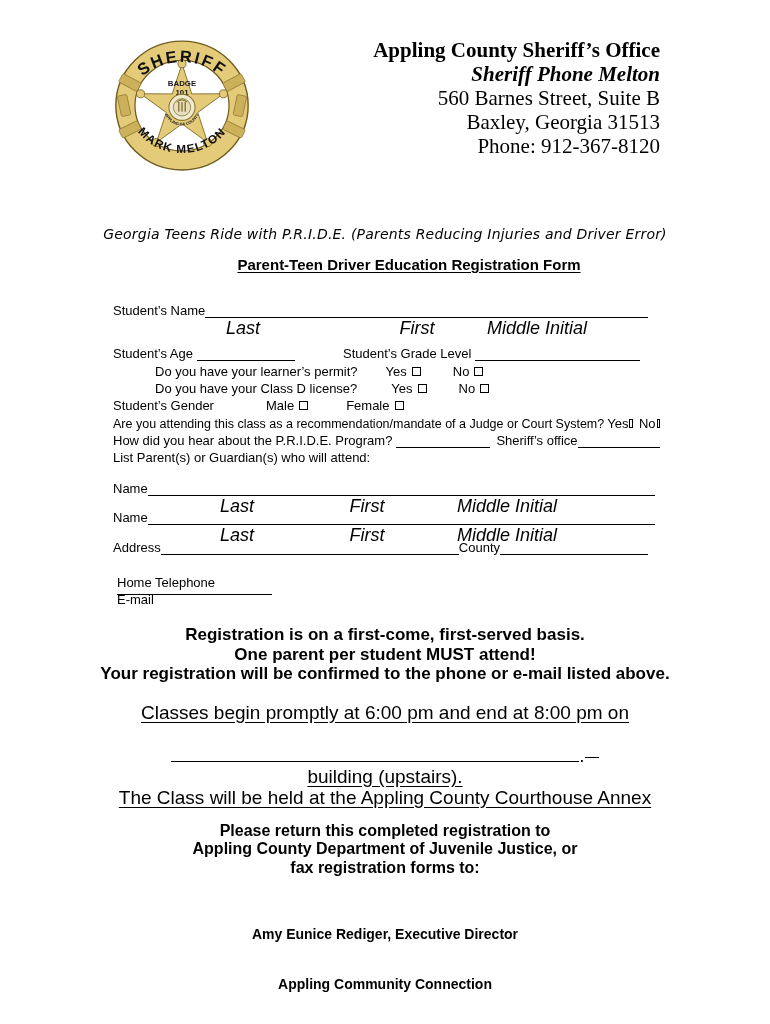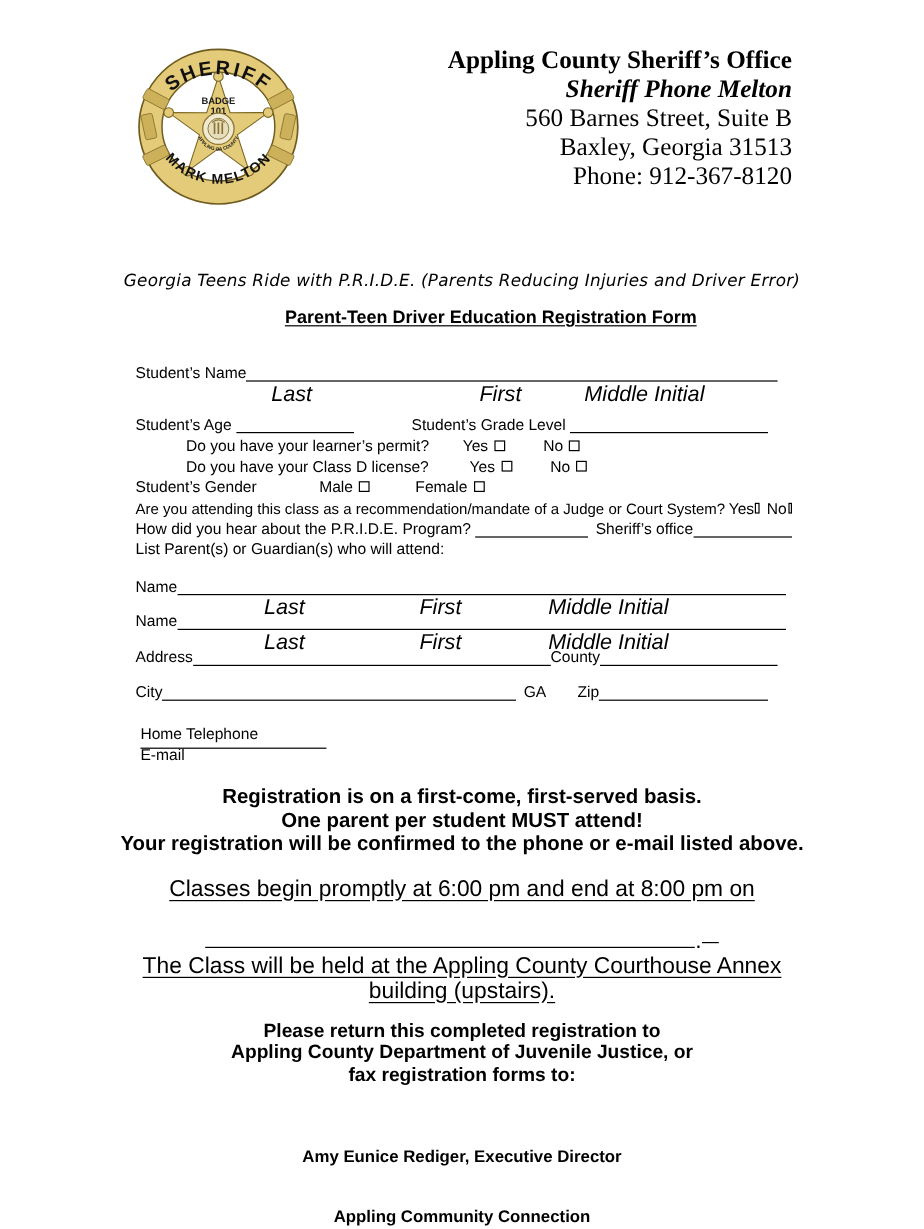--- a/index.html
+++ b/index.html
@@ -192,49 +192,42 @@
       <span style="left:394px;">Middle Initial</span>
     </div>
 
     <div class="frow" style="margin-top:-1px;">
       <span>Address</span>
       <span class="bl grow"></span>
       <span>County</span>
       <span class="bl" style="width:148px;margin-right:12px;"></span>
     </div>
 
-    <div class="frow" style="margin-top:14px;">
-      <span>City</span>
-      <span class="bl" style="width:295px;"></span>
-      <span style="margin-left:6px;">GA</span>
-      <span style="margin-left:26px;">Zip</span>
-      <span class="bl grow" style="margin-right:20px;"></span>
-    </div>
 
     <div class="frow" style="margin-top:20px;flex-direction:column;">
       <span>Home Telephone</span>
       <span class="bl" style="width:155px;margin-left:4px;"></span>
       <span style="margin-left:0;">E-mail</span>
       <span class="bl grow" style="margin-right:5px;"></span>
     </div>
   </div>
 
   <div class="notices">
     <div>Registration is on a first-come, first-served basis.</div>
     <div>One parent per student MUST attend!</div>
     <div>Your registration will be confirmed to the phone or e-mail listed above.</div>
   </div>
 
   <div class="schedule">
     <div><span class="u">Classes begin promptly at 6:00 pm and end at 8:00 pm on </span></div>
     <div class="sch-blank-row">
       <span class="bl" style="width:408px;"></span><span>.</span><span class="bl" style="width:14px;position:relative;top:-4px;"></span>
     </div>
+    <div><span class="u">building (upstairs).</span></div>
     <div style="margin-top:0px;"><span class="u">The Class will be held at the Appling County Courthouse Annex </span></div>
-    <div><span class="u">building (upstairs).</span></div>
   </div>
 
   <div class="returnblk">
     <div>Please return this completed registration to</div>
     <div>Appling County Department of Juvenile Justice, or</div>
     <div>fax registration forms to:</div>
   </div>
 
   <div class="contact">
     <div>Amy Eunice Rediger, Executive Director</div>

